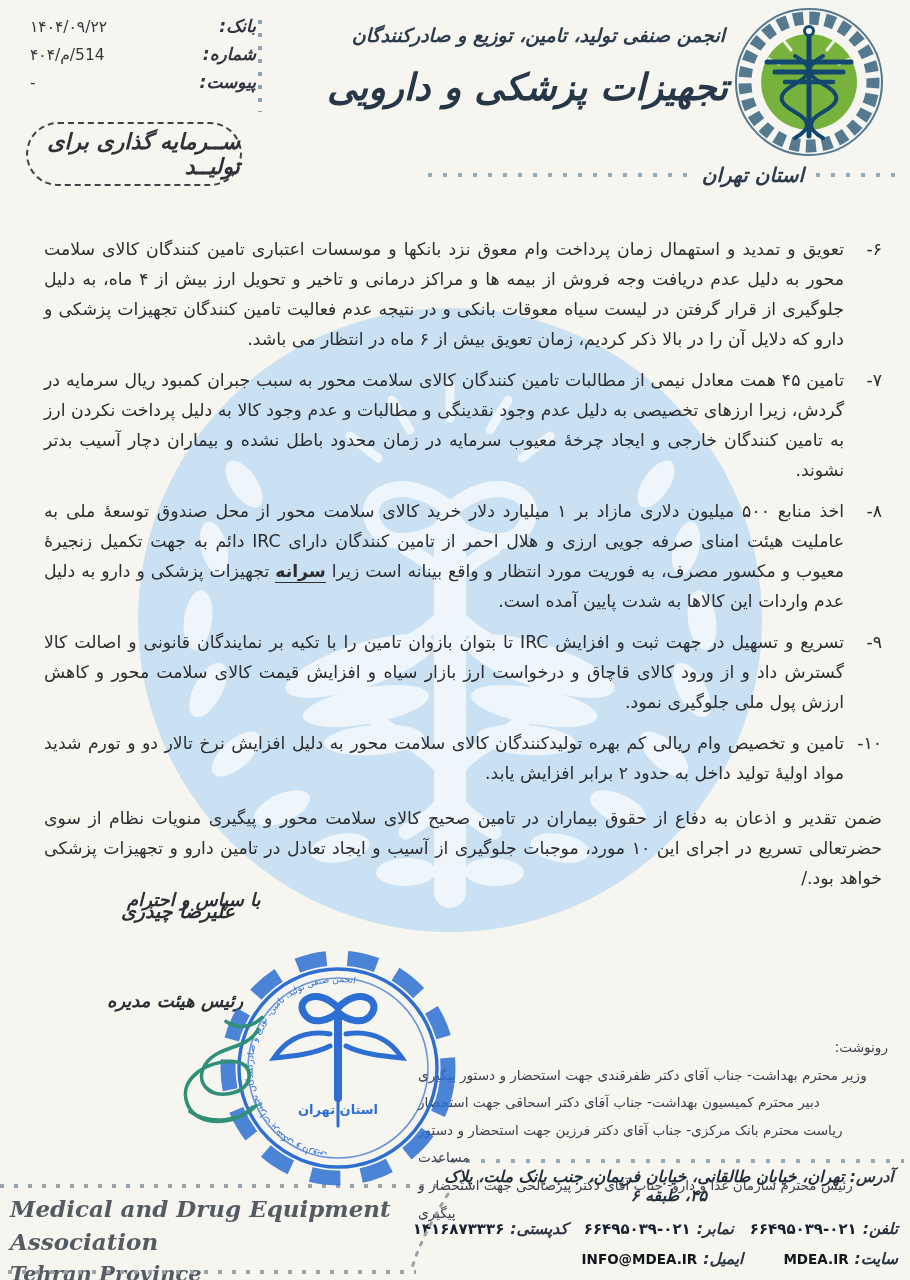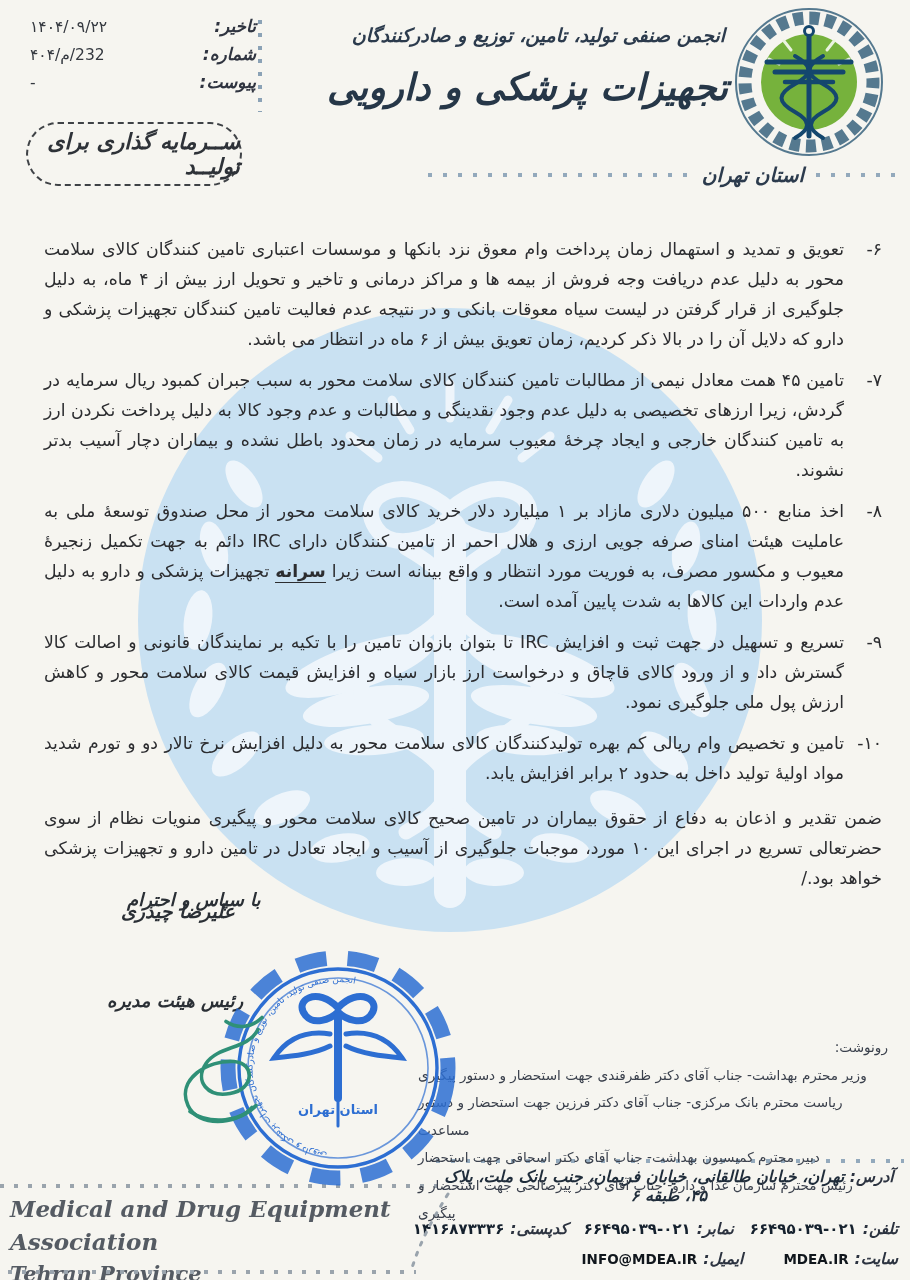--- a/index.html
+++ b/index.html
@@ -156,26 +156,26 @@
   <div class="org2">تجهیزات پزشکی و دارویی</div>
 
   <div class="province-row">
     <div class="dotrow"></div>
     <div class="province">استان تهران</div>
     <div class="dotrow tail"></div>
   </div>
 
   <div class="meta">
     <div class="mrow">
-      <span class="lbl">تاخیر:</span>
+      <span class="lbl">بانک:</span>
       <span class="val">۱۴۰۴/۰۹/۲۲</span>
     </div>
     <div class="mrow">
       <span class="lbl">شماره:</span>
-      <span class="val">232/م/۴۰۴</span>
+      <span class="val">514/م/۴۰۴</span>
     </div>
     <div class="mrow">
       <span class="lbl">پیوست:</span>
       <span class="val">-</span>
     </div>
   </div>
   <div class="dotcol metadots"></div>
 
   <div class="slogan">ســرمایه گذاری برای تولیــد</div>
 
@@ -240,22 +240,22 @@
       <path d="M134,156 l0,28" stroke-width="3"></path>
       <path d="M126,92 c-26,-4 -44,6 -56,24 c20,-2 40,-4 56,-12" stroke-width="5"></path>
       <path d="M142,92 c26,-4 44,6 56,24 c-20,-2 -40,-4 -56,-12" stroke-width="5"></path>
     </g>
     <text x="134" y="172" text-anchor="middle" font-size="13" font-weight="bold" fill="#2d6ed2" font-family="DejaVu Sans, sans-serif">استان تهران</text>
   </svg>
 
   <div class="cc" lang="fa">
     <div class="cc-label">رونوشت:</div>
     <div class="cc-item">وزیر محترم بهداشت- جناب آقای دکتر ظفرقندی جهت استحضار و دستور پیگیری</div>
+    <div class="cc-item">دبیر محترم کمیسیون بهداشت- جناب آقای دکتر اسحاقی جهت استحضار</div>
     <div class="cc-item">ریاست محترم بانک مرکزی- جناب آقای دکتر فرزین جهت استحضار و دستور مساعدت</div>
-    <div class="cc-item">دبیر محترم کمیسیون بهداشت- جناب آقای دکتر اسحاقی جهت استحضار</div>
     <div class="cc-item">رئیس محترم سازمان غذا و دارو- جناب آقای دکتر پیرصالحی جهت استحضار و پیگیری</div>
   </div>
 
   <div class="dotrow fdots"></div>
 
   <div class="address">
     <span class="flbl">آدرس:</span>
     <span>تهران، خیابان طالقانی، خیابان فریمان، جنب بانک ملت، پلاک ۴۵، طبقه ۶</span>
   </div>
 

